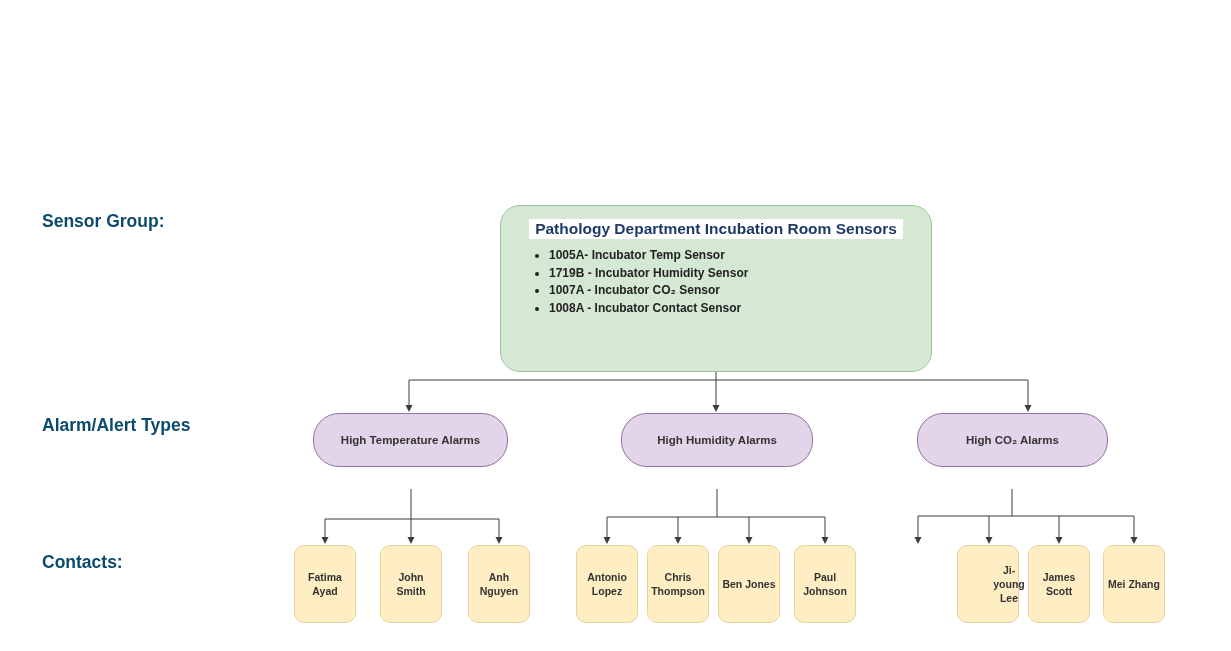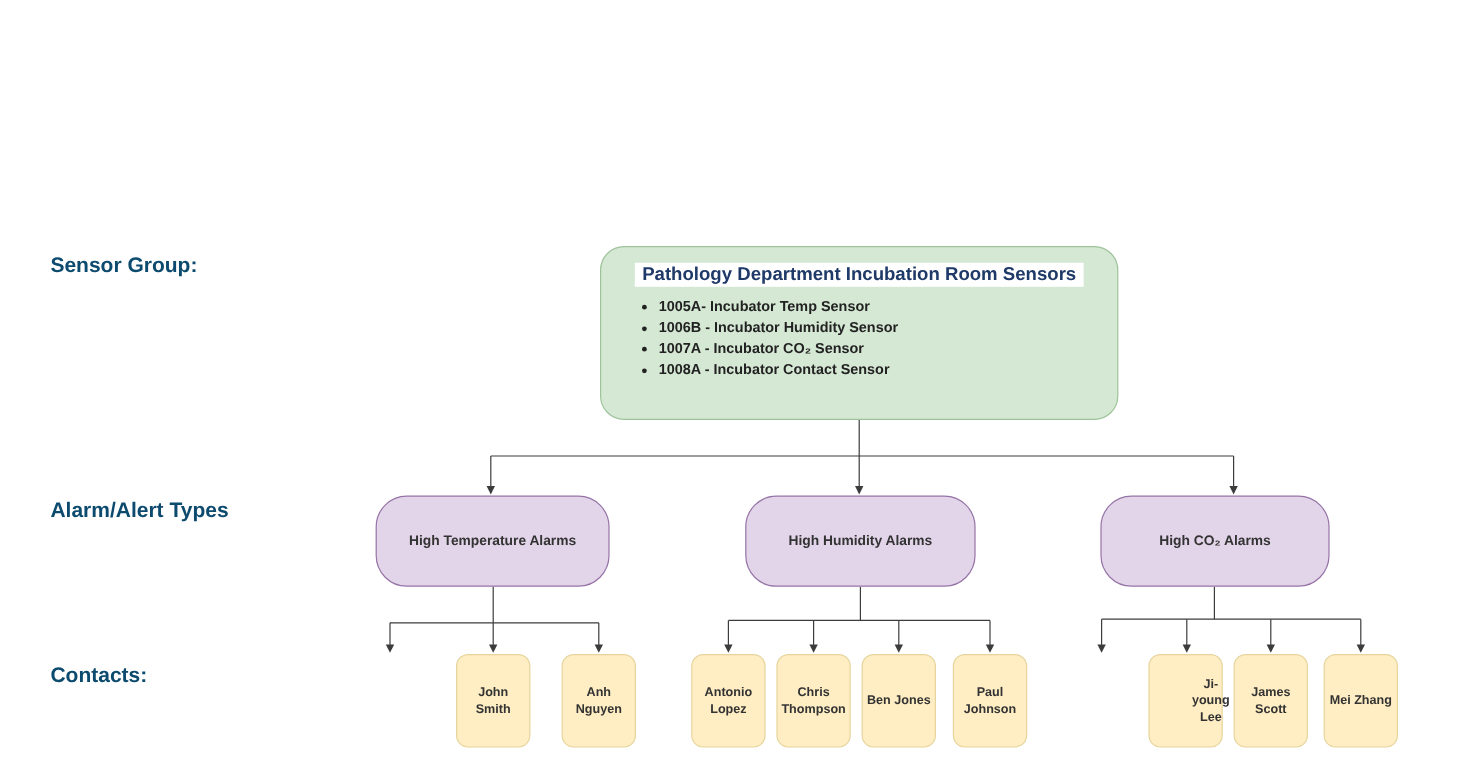--- a/index.html
+++ b/index.html
@@ -35,21 +35,21 @@
     color: #0c4a6e;
     z-index: 2;
   }
   #label-sensor-group { top: 211px; }
   #label-alarm-types  { top: 415px; text-align: right; }
   #label-contacts     { top: 552px; }
 
   .sensor-group-box {
     position: absolute;
     left: 500px; top: 205px;
-    width: 432px; height: 145px;
+    width: 432px; height: 167px;
     background: var(--green-fill, #d5e8d4);
     border: 1px solid var(--green-stroke, #9ec39b);
     border-radius: 20px;
     box-sizing: border-box;
     z-index: 1;
   }
   .sensor-group-heading-wrap {
     text-align: center;
     margin-top: 13px;
   }
@@ -66,21 +66,21 @@
     padding-left: 48px;
     list-style: disc;
     color: #222222;
     font-size: 12px;
     font-weight: bold;
   }
   .sensor-list li { margin-bottom: 3.5px; }
 
   .alarm-box {
     position: absolute;
-    top: 413px; height: 76px;
+    top: 413px; height: 54px;
     background: var(--purple-fill, #e2d5e9);
     border: 1px solid var(--purple-stroke, #9673a6);
     border-radius: 26px;
     box-sizing: border-box;
     display: flex;
     align-items: center;
     justify-content: center;
     text-align: center;
     font-size: 11.5px;
     font-weight: bold;
@@ -182,30 +182,31 @@
   <div class="row-label" id="label-sensor-group">Sensor Group:</div>
   <div class="row-label" id="label-alarm-types">Alarm/Alert Types</div>
   <div class="row-label" id="label-contacts">Contacts:</div>
 
   <div class="sensor-group-box">
     <div class="sensor-group-heading-wrap">
       <span class="sensor-group-heading">Pathology Department Incubation Room Sensors</span>
     </div>
     <ul class="sensor-list">
       <li>1005A- Incubator Temp Sensor</li>
-      <li>1006B - Incubator Humidity Sensor</li>
+      <li>1719B - Incubator Humidity Sensor</li>
       <li>1007A - Incubator CO₂ Sensor</li>
       <li>1008A - Incubator Contact Sensor</li>
     </ul>
   </div>
 
   <div class="alarm-box" id="alarm-box-0">High Temperature Alarms</div>
   <div class="alarm-box" id="alarm-box-1">High Humidity Alarms</div>
   <div class="alarm-box" id="alarm-box-2">High CO₂ Alarms</div>
 
+  <div class="contact-box" id="contact-0-0">Fatima Ayad</div>
   <div class="contact-box" id="contact-0-1">John Smith</div>
   <div class="contact-box" id="contact-0-2">Anh Nguyen</div>
 
   <div class="contact-box" id="contact-1-0">Antonio Lopez</div>
   <div class="contact-box" id="contact-1-1">Chris Thompson</div>
   <div class="contact-box" id="contact-1-2">Ben Jones</div>
   <div class="contact-box" id="contact-1-3">Paul Johnson</div>
 
   <div class="contact-box" id="contact-2-1">Ji-young Lee</div>
   <div class="contact-box" id="contact-2-2">James Scott</div>

